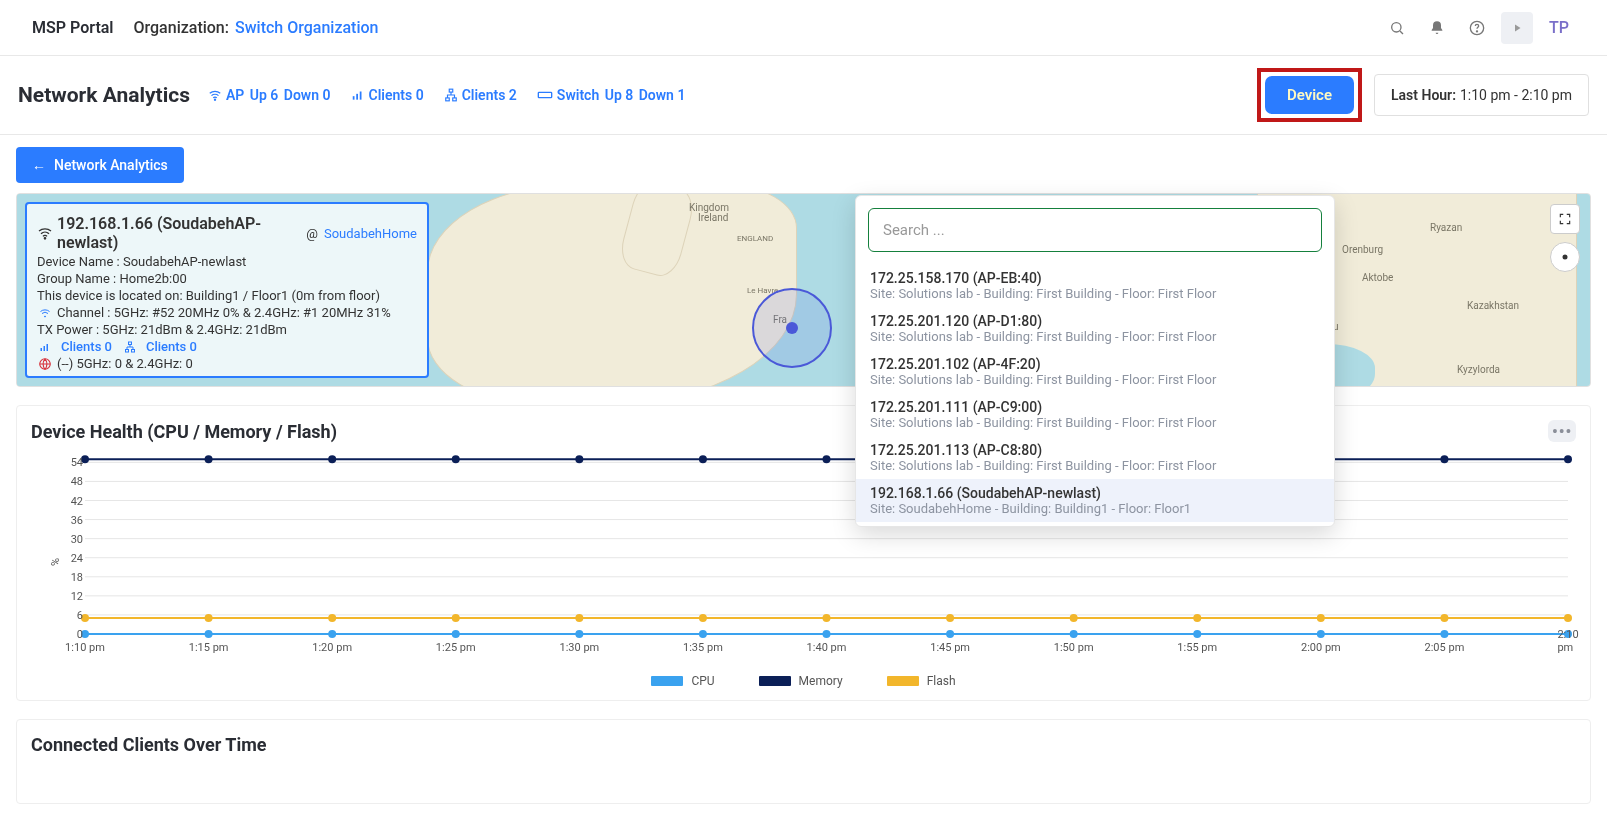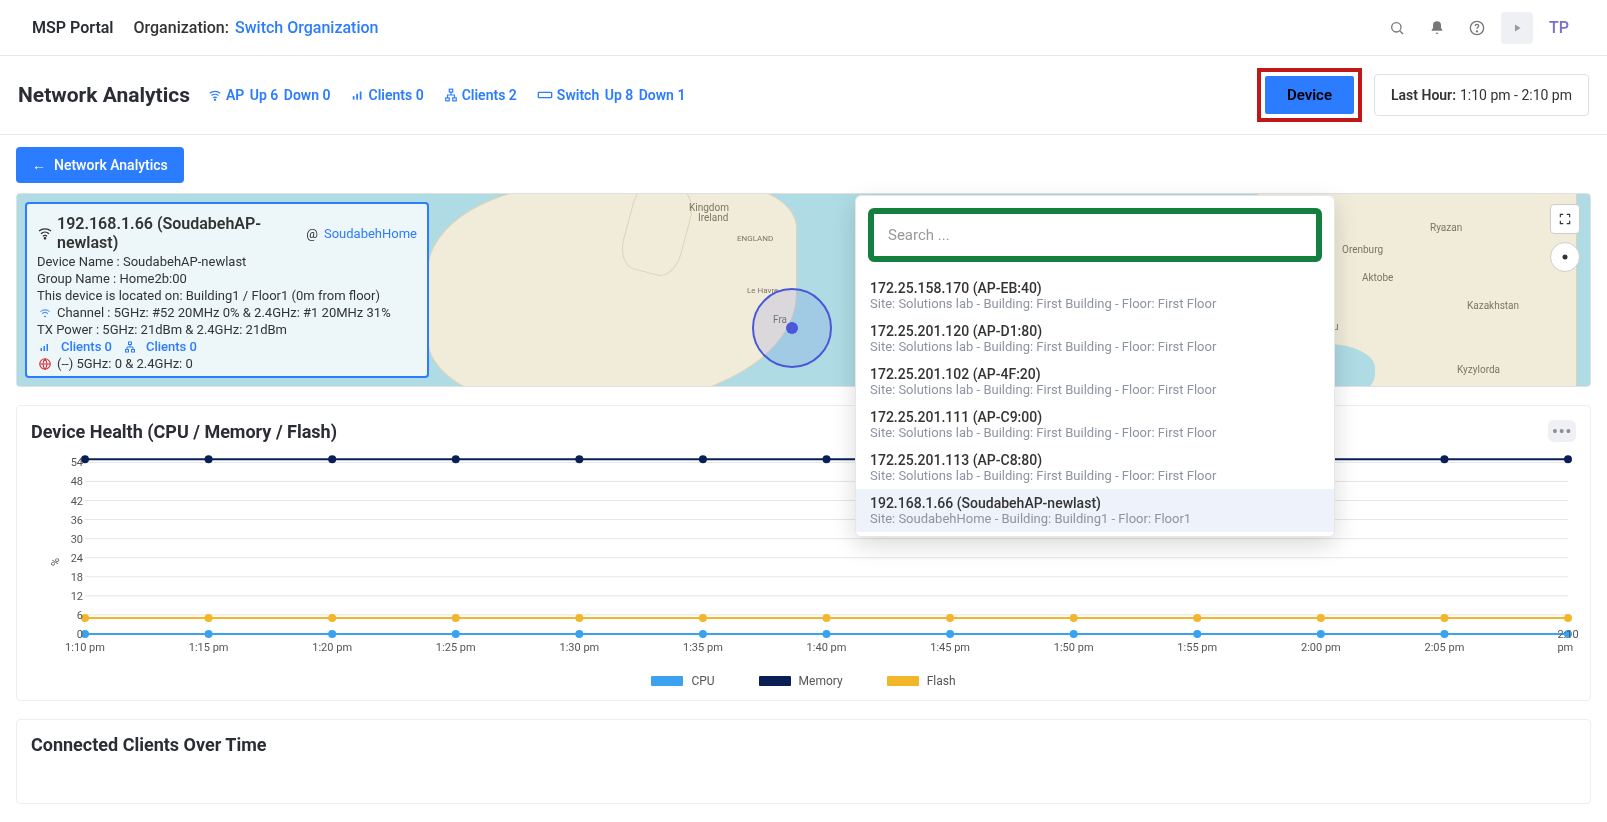--- a/index.html
+++ b/index.html
@@ -11,21 +11,21 @@
   .topbar .spacer { flex: 1; }
   .topbar .icon-btn { width: 32px; height: 32px; display: flex; align-items: center; justify-content: center; margin-left: 8px; border-radius: 4px; cursor: pointer; color: #777; }
   .topbar .avatar { width: 32px; height: 32px; border-radius: 4px; display: flex; align-items: center; justify-content: center; color: #7a6fc9; font-weight: 500; margin-left: 10px; }
 
   .subbar { display: flex; align-items: center; padding: 12px 18px; border-bottom: 1px solid #e8e8e8; position: relative; }
   .subbar .title { font-size: 21px; font-weight: 700; color: #2a2d34; margin-right: 18px; }
   .stat-group { display: flex; align-items: center; margin-right: 18px; font-size: 14px; font-weight: 600; color: #2b7cff; }
   .stat-group .ic { margin-right: 4px; display: inline-flex; align-items: center; }
   .stat-group span { margin-right: 2px; }
   .subbar .spacer { flex: 1; }
-  .device-btn { background: #2b7cff; color: #000000; border: none; padding: 10px 22px; font-size: 15px; font-weight: 600; border-radius: 2px; cursor: pointer; }
+  .device-btn { background: #2b7cff; color: #fef9c3; border: none; padding: 10px 22px; font-size: 15px; font-weight: 600; border-radius: 7px; cursor: pointer; }
   .device-highlight { border: 4px solid #c01818; padding: 4px; display: inline-block; }
   .time-pill { border: 1px solid #e0e0e0; padding: 12px 16px; border-radius: 4px; margin-left: 12px; display: flex; align-items: center; font-size: 14px; color: #333; }
   .time-pill b { font-weight: 600; margin-right: 4px; }
 
   .content { padding: 12px 16px; position: relative; }
   .breadcrumb-btn { background: #2b7cff; color: #fff; border: none; padding: 10px 16px; font-size: 14px; font-weight: 500; border-radius: 4px; cursor: pointer; display: inline-flex; align-items: center; }
   .breadcrumb-btn .arrow { margin-right: 8px; font-weight: 700; }
 
   .map-panel { position: relative; margin-top: 10px; height: 194px; border: 1px solid #e0e0e0; border-radius: 4px; overflow: hidden; background: #f3efe6; }
   .map-bg { position: absolute; inset: 0; }
@@ -37,21 +37,21 @@
   .info-card .hdr { font-size: 16px; font-weight: 600; color: #333; }
   .info-card .site { font-size: 13px; color: #2b7cff; margin-left: 4px; }
   .info-card .lnk { color: #2b7cff; font-weight: 500; margin-left:4px; }
   .info-card .row .ic { width:16px; display:inline-flex; justify-content:center; margin-right:4px; }
   .map-ctrl { position:absolute; right:10px; width:30px; height:30px; background:#fff; border:1px solid #ccc; border-radius:4px; display:flex; align-items:center; justify-content:center; cursor:pointer; }
   .bullseye { position:absolute; left:735px; top:94px; width:80px; height:80px; border-radius:50%; border:2px solid #4a58d8; background:rgba(90,110,230,0.15); }
   .bullseye::after { content:""; position:absolute; left:50%; top:50%; width:12px; height:12px; background:#4a58d8; border-radius:50%; transform:translate(-50%,-50%); }
 
   .dropdown { position:absolute; top:60px; right:272px; width:480px; background:#fff; border:1px solid #e6e6e6; border-radius:6px; box-shadow:0 8px 24px rgba(0,0,0,0.15); padding-bottom:4px; z-index:20; }
   .dropdown .search { margin:12px; }
-  .dropdown .search input { width:100%; padding:12px 14px; border:6px solid #15803d; border-radius:6px; font-size:15px; color:#333; }
+  .dropdown .search input { width:100%; padding:12px 14px; border:1px solid #15803d; border-radius:6px; font-size:15px; color:#333; }
   .dropdown .search input::placeholder { color:#999; }
   .dd-item { padding:6px 14px; cursor:pointer; }
   .dd-item.selected { background:#eef2fb; }
   .dd-item .t1 { color:#333; font-size:14px; font-weight:500; }
   .dd-item .t2 { color:#8d94a1; font-size:13px; }
 
   .card { background:#fff; border:1px solid #eee; border-radius:4px; margin-top:18px; padding:14px 14px 8px 14px; }
   .card .card-head { display:flex; align-items:center; }
   .card h2 { font-size:18px; font-weight:700; color:#2a2d34; }
   .card .dots { margin-left:auto; width:28px; height:22px; background:#eef0f4; border-radius:6px; display:flex; align-items:center; justify-content:center; color:#8b8f99; font-weight:700; letter-spacing:1px; cursor:pointer; }

